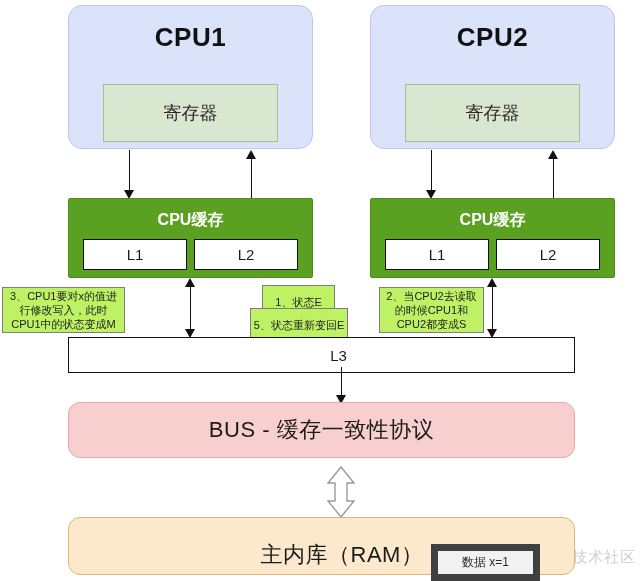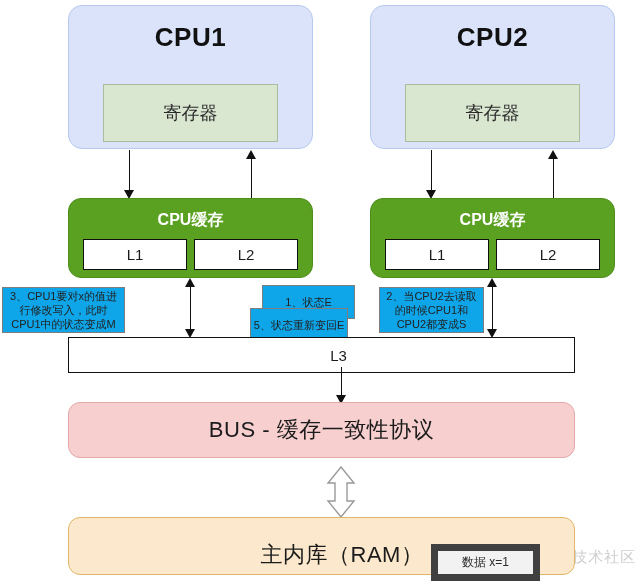--- a/index.html
+++ b/index.html
@@ -21,21 +21,21 @@
   }
   .reg-box{
     position:absolute;left:34px;right:34px;top:78px;height:56px;
     background:#d9e6d0;border:1px solid #a9bc9c;
     display:flex;align-items:center;justify-content:center;
     font-size:18px;color:#2a2a2a;
   }
 
   
   .cache-box{
-    background:#5aa021;border:1px solid #4e8d1c;border-radius:13px;
+    background:#5aa021;border:1px solid #4e8d1c;border-radius:2px;
   }
   .cache-title{
     position:absolute;left:0;right:0;top:11px;text-align:center;
     font-size:16px;font-weight:bold;color:#ffffff;
   }
   .lbox{
     position:absolute;top:40px;height:29px;background:#ffffff;
     border:1px solid #111;display:flex;align-items:center;justify-content:center;
     font-size:15px;color:#1b1b1b;
   }
@@ -64,21 +64,21 @@
   }
   .data-chip{
     position:absolute;right:34px;top:26px;width:95px;height:23px;
     background:#f2f2f2;border:7px solid #404040;
     display:flex;align-items:center;justify-content:center;
     font-size:12px;color:#2b2b2b;
   }
 
   
   .note{
-    background:#0ea5e9;border:1px solid #7d7d7d;
+    background:#bef264;border:1px solid #7d7d7d;
     display:flex;align-items:center;justify-content:center;
     text-align:center;font-size:11px;line-height:14px;color:#222;
     padding:16px 2px;
   }
 
   
   .vline{position:absolute;width:0;border-left:1.6px solid #111;}
   .arrow-head{position:absolute;width:0;height:0;}
   .head-down{
     border-left:5px solid transparent;border-right:5px solid transparent;
@@ -139,21 +139,21 @@
   <div class="vline" style="left:190px;top:282px;height:54px;"></div>
   <div class="arrow-head head-up" style="left:185px;top:278px;"></div>
   <div class="arrow-head head-down" style="left:185px;top:329px;"></div>
 
   <div class="vline" style="left:492px;top:282px;height:54px;"></div>
   <div class="arrow-head head-up" style="left:487px;top:278px;"></div>
   <div class="arrow-head head-down" style="left:487px;top:329px;"></div>
 
   <div class="abs note" style="left:2px;top:287px;width:123px;height:46px;">3、CPU1要对x的值进行修改写入，此时CPU1中的状态变成M</div>
 
-  <div class="abs note" style="left:262px;top:285px;width:93px;height:18px;">1、状态E</div>
+  <div class="abs note" style="left:262px;top:285px;width:73px;height:18px;">1、状态E</div>
 
   <div class="abs note" style="left:250px;top:308px;width:98px;height:18px;">5、状态重新变回E</div>
 
   <div class="abs note" style="left:379px;top:287px;width:105px;height:46px;">2、当CPU2去读取的时候CPU1和CPU2都变成S</div>
 
 
   <div class="abs l3-box" style="left:68px;top:337px;width:507px;height:36px;padding-left:34px;">L3</div>
 
   <div class="vline" style="left:341px;top:367px;height:31px;"></div>
   <div class="arrow-head head-down" style="left:336px;top:395px;"></div>

